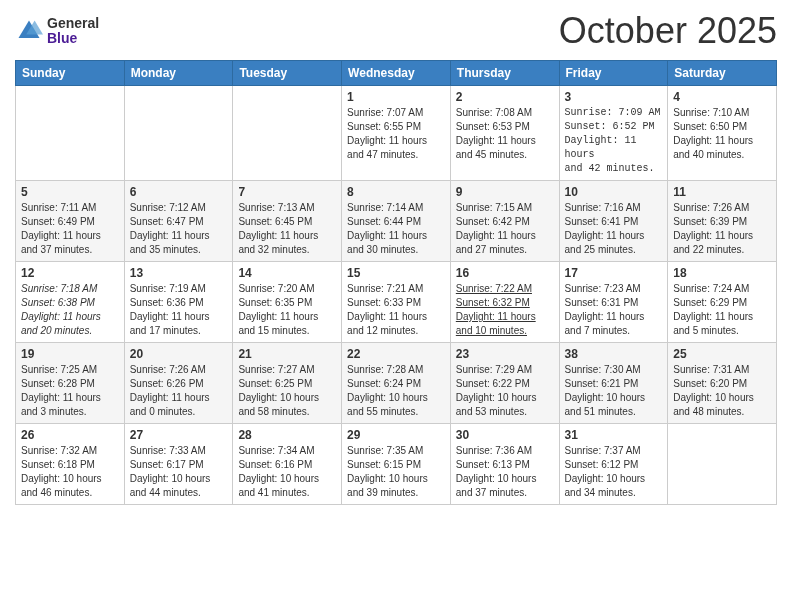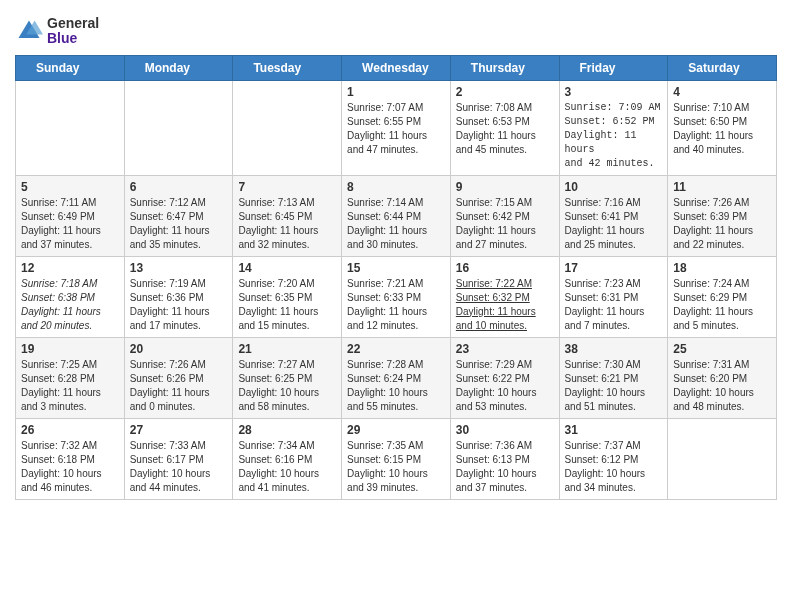--- a/index.html
+++ b/index.html
@@ -48,21 +48,21 @@
     .calendar {
       width: 100%;
       border-collapse: collapse;
       border: 1px solid #ccc;
     }
     .calendar th {
       background: #3a7fc1;
       color: #fff;
       font-size: 12px;
       font-weight: bold;
-      padding: 5px 20px;
+      padding: 5px 6px;
       border: 1px solid #2d6aa0;
       text-align: left;
     }
     .calendar td {
       width: 108px;
       min-height: 90px;
       vertical-align: top;
       padding: 4px 5px;
       border: 1px solid #ccc;
       font-size: 10px;
@@ -93,20 +93,21 @@
     <svg class="logo-icon" viewBox="0 0 40 40">
       <polygon points="20,5 35,30 5,30" fill="#3a7fc1"></polygon>
       <polygon points="28,5 40,25 16,25" fill="#5a9fd4" opacity="0.7"></polygon>
     </svg>
     <div class="logo-text">
       <span class="logo-general">General</span><br>
       <span class="logo-blue">Blue</span>
     </div>
   </div>
   <div class="title-block">
+    <div class="month-title">October 2025</div>
   </div>
 </div>
 
 <table class="calendar">
   <thead>
     <tr>
     <th>Sunday</th>
         <th>Monday</th>
         <th>Tuesday</th>
         <th>Wednesday</th>

